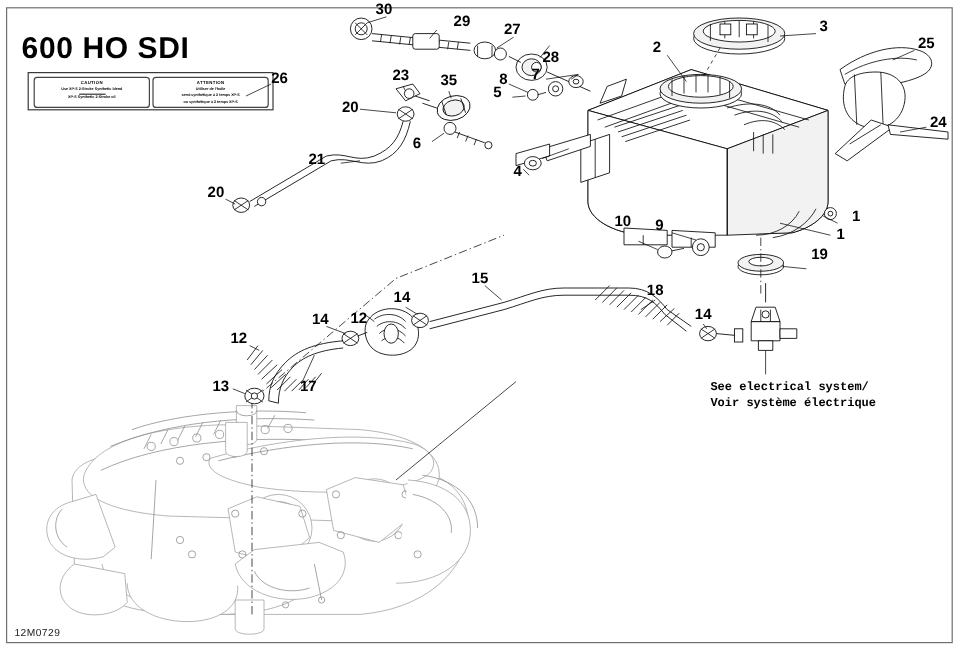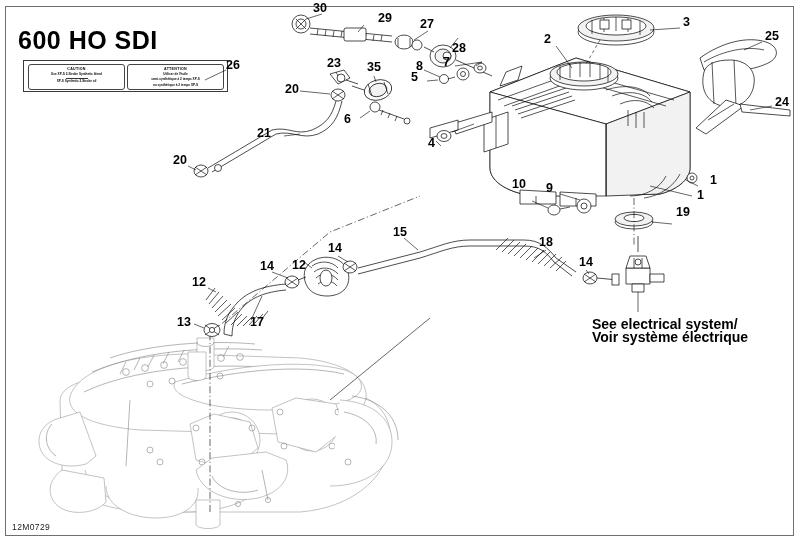--- a/index.html
+++ b/index.html
@@ -19,22 +19,22 @@
   .warnhalf.left{left:4px;} .warnhalf.right{left:103px;}
   .wh-title{font-size:3.6px;font-weight:bold;text-align:center;margin-top:2.2px;
             letter-spacing:0.3px;line-height:4px;}
   .wh-body{font-size:3.1px;font-weight:bold;text-align:center;line-height:4.2px;
            margin-top:1px;padding:0 2px;}
   .wh-rule{width:22px;height:0.7px;background:#333;margin:1.2px auto;}
   .code{position:absolute;left:12px;top:522px;font-size:8.5px;
         font-family:"Liberation Sans", sans-serif;color:#222;letter-spacing:0.4px;}
   .lbl{position:absolute;font-size:12.5px;font-weight:bold;color:#000;
        font-family:"Liberation Sans", sans-serif;white-space:nowrap;}
-  .note{position:absolute;font-size:14px;font-weight:bold;line-height:12.5px;
-        white-space:nowrap;font-family:Liberation Sans, sans-serif;}
+  .note{position:absolute;font-size:10px;font-weight:bold;line-height:12.5px;
+        white-space:nowrap;font-family:Liberation Mono, monospace;}
   svg{position:absolute;left:0;top:0;}
   .ln{stroke:#000;stroke-width:0.7;fill:none;}
   .thin{stroke:#111;stroke-width:0.7;fill:none;}
   .eng{stroke:#8d8d8d;stroke-width:0.65;fill:none;}
   .engf{stroke:#9a9a9a;stroke-width:0.6;fill:#fff;}
   .wht{fill:#ffffff;stroke:#000;stroke-width:0.7;}
   .gry{fill:#f2f2f2;stroke:#000;stroke-width:0.7;}
   .lead{stroke:#000;stroke-width:0.6;fill:none;}
   .dash{stroke:#000;stroke-width:0.6;fill:none;stroke-dasharray:7 2.5 1.2 2.5;}
 </style>

